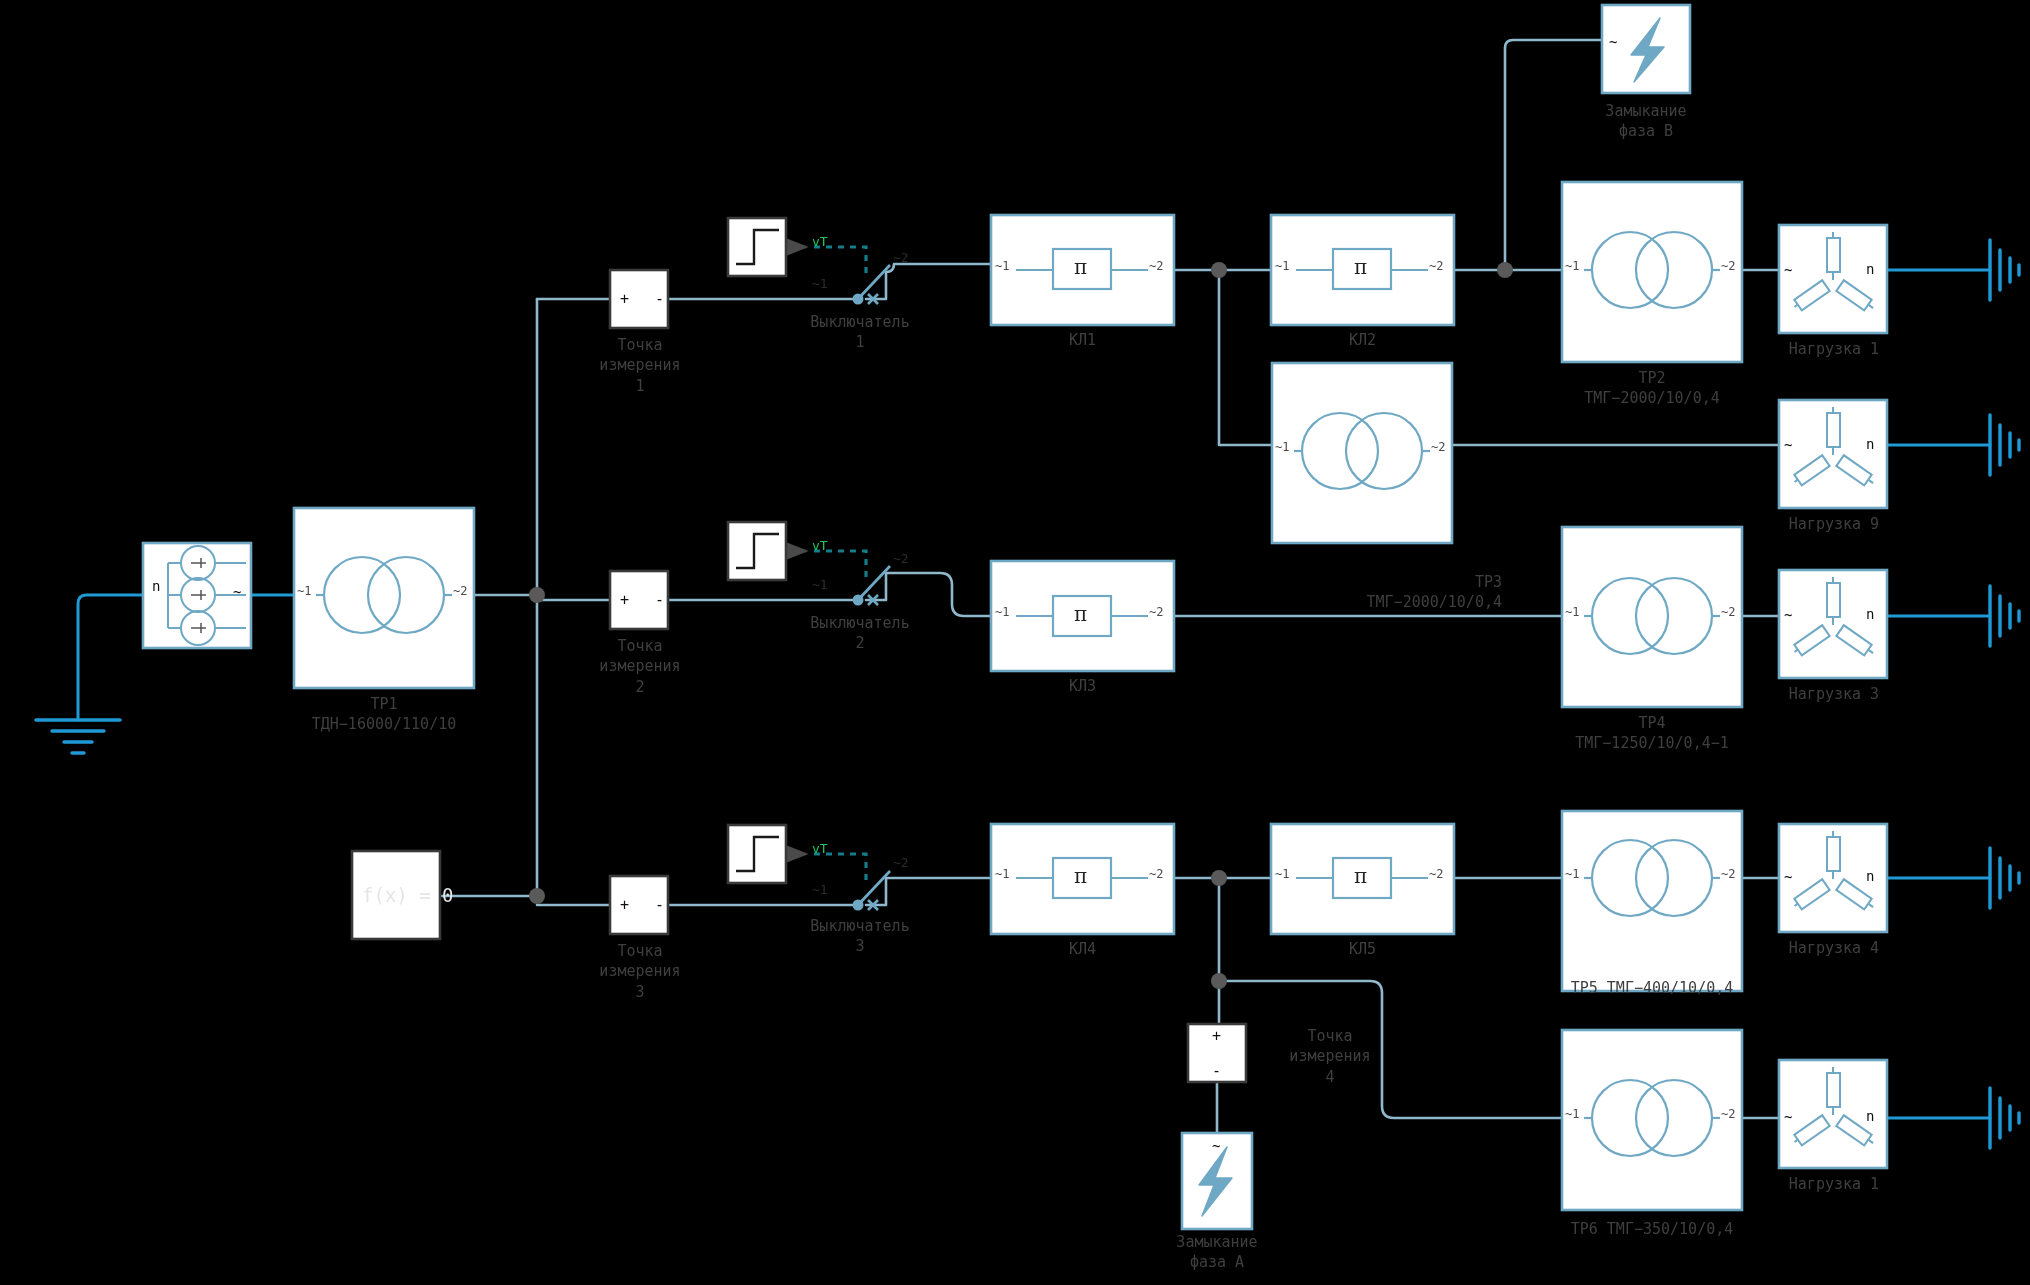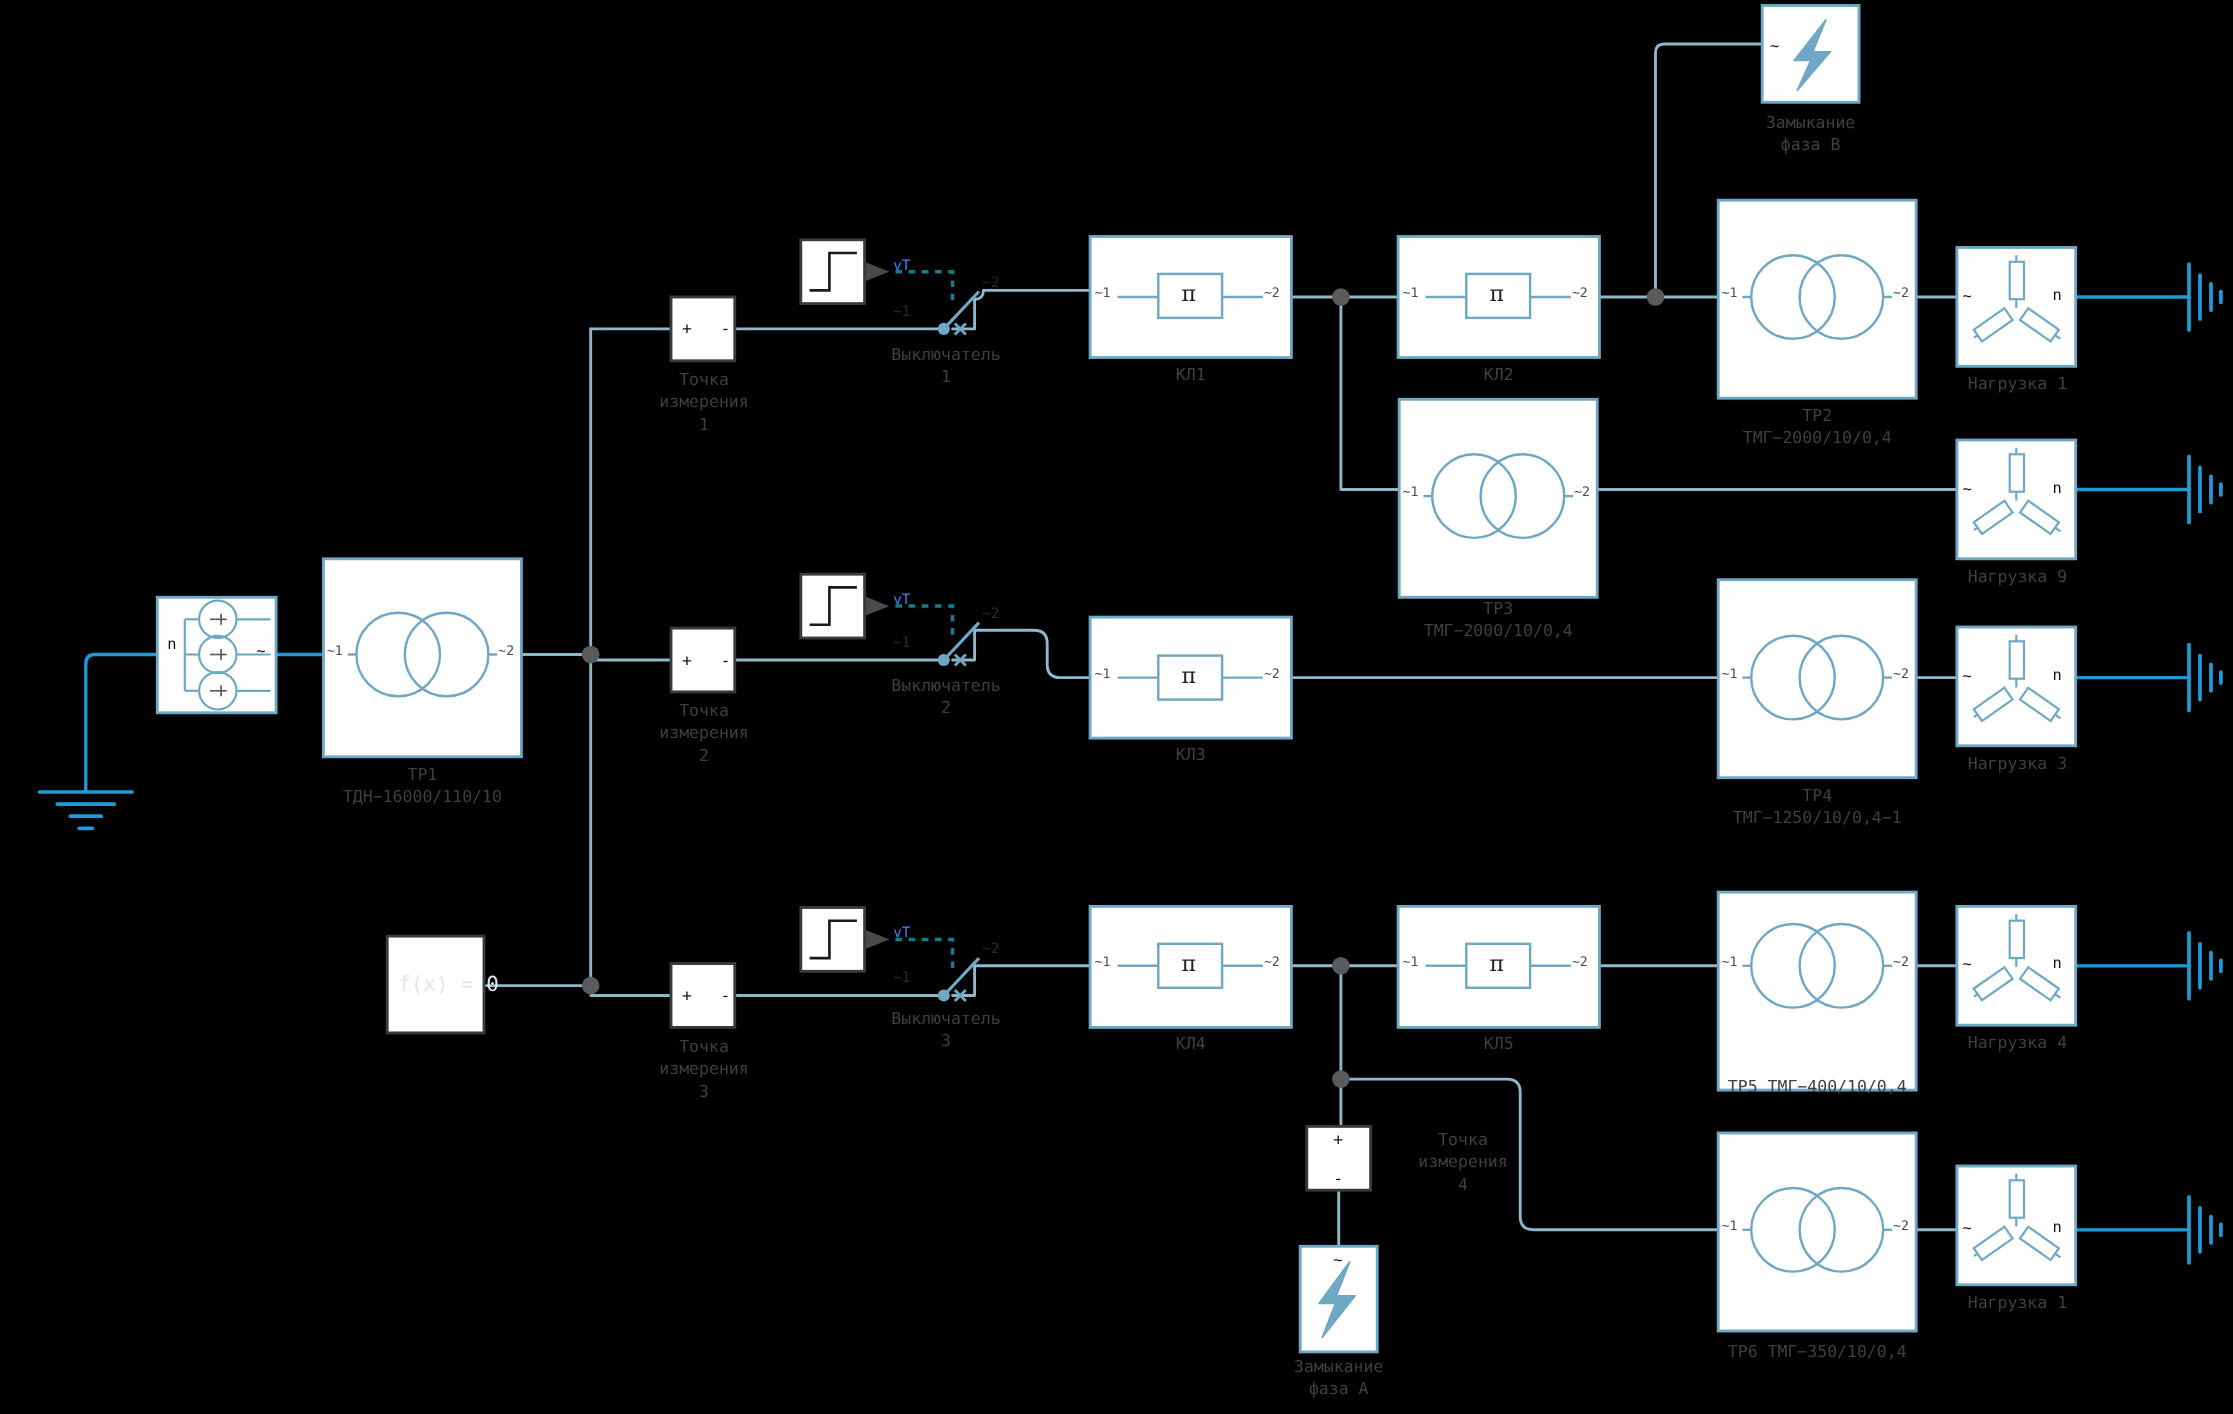--- a/index.html
+++ b/index.html
@@ -3,21 +3,21 @@
 <meta charset="utf-8">
 <style>
   html,body{margin:0;padding:0;background:#000;}
   #stage{position:relative;width:2030px;height:1285px;background:#000;overflow:hidden;
          font-family:"DejaVu Sans Mono","Liberation Mono",monospace;}
   svg.layer{position:absolute;left:0;top:0;width:2030px;height:1285px;}
   .lbl{position:absolute;color:#3f3f3f;font-family:"DejaVu Sans Mono","Liberation Mono",monospace;
        font-size:15px;text-align:center;line-height:1.35;white-space:pre-line;letter-spacing:0px;}
   .port{position:absolute;color:#4a4a4a;font-size:12px;font-family:"DejaVu Sans Mono","Liberation Mono",monospace;}
   .portw{position:absolute;color:#2b2b2b;font-size:13px;font-family:"DejaVu Sans Mono","Liberation Mono",monospace;}
-  .vt{position:absolute;color:#3b82f6;font-size:13px;font-family:"DejaVu Sans Mono","Liberation Mono",monospace;}
+  .vt{position:absolute;color:#22c55e;font-size:13px;font-family:"DejaVu Sans Mono","Liberation Mono",monospace;}
   .fxtext{position:absolute;color:#e5e5e5;font-size:19px;font-family:"DejaVu Sans Mono","Liberation Mono",monospace;}
   .pm{position:absolute;color:#111;font-size:15px;font-family:"DejaVu Sans Mono","Liberation Mono",monospace;}
   .pitxt{position:absolute;color:#222;font-size:20px;font-family:"DejaVu Serif","Liberation Serif",serif;}
   .ntxt{position:absolute;color:#111;font-size:14px;font-family:"DejaVu Sans Mono","Liberation Mono",monospace;}
 </style>
 </head>
 <body>
 
 <div id="stage">
 
@@ -421,21 +421,21 @@
   <div class="lbl" style="left:244px;top:694px;width:280px;">ТР1
 ТДН−16000/110/10</div>
 
   <div class="port" style="left:1565px;top:259px;">~1</div>
   <div class="port" style="left:1721px;top:259px;">~2</div>
   <div class="lbl" style="left:1512px;top:368px;width:280px;">ТР2
 ТМГ−2000/10/0,4</div>
 
   <div class="port" style="left:1275px;top:440px;">~1</div>
   <div class="port" style="left:1431px;top:440px;">~2</div>
-  <div class="lbl" style="left:1222px;top:543px;width:280px;">ТР3
+  <div class="lbl" style="left:1222px;top:572px;width:280px;text-align:right;">ТР3
 ТМГ−2000/10/0,4</div>
 
   <div class="port" style="left:1565px;top:605px;">~1</div>
   <div class="port" style="left:1721px;top:605px;">~2</div>
   <div class="lbl" style="left:1512px;top:713px;width:280px;">ТР4
 ТМГ−1250/10/0,4−1</div>
 
   <div class="port" style="left:1565px;top:867px;">~1</div>
   <div class="port" style="left:1721px;top:867px;">~2</div>
   <div class="lbl" style="left:1512px;top:978px;width:280px;">ТР5  ТМГ−400/10/0,4</div>

